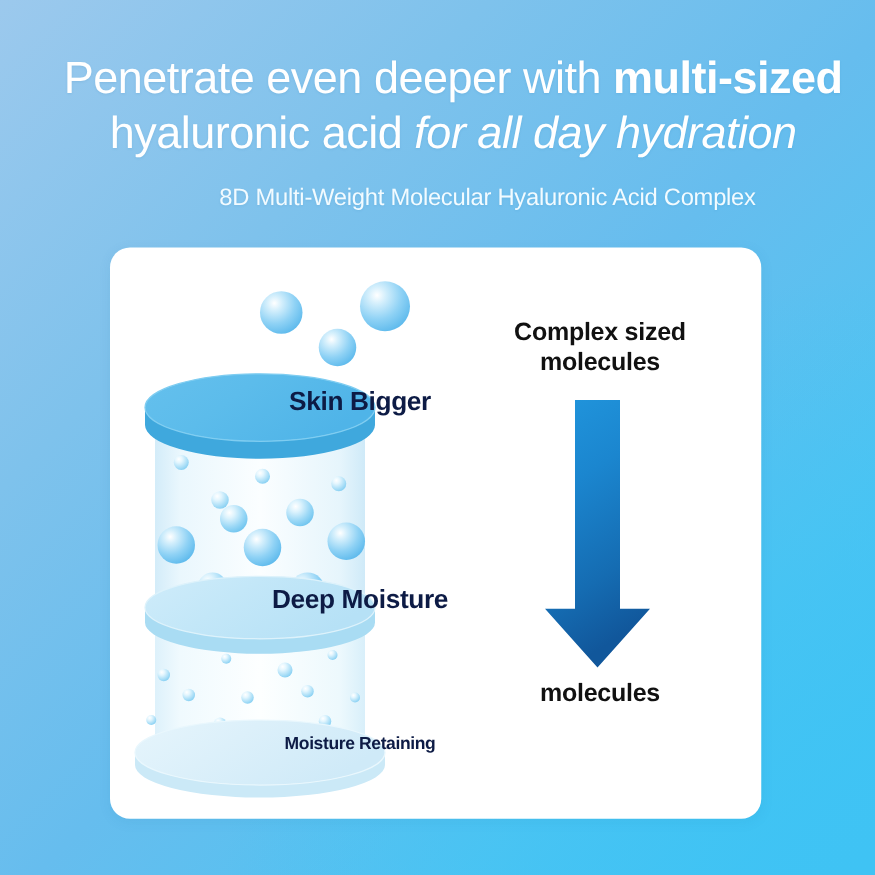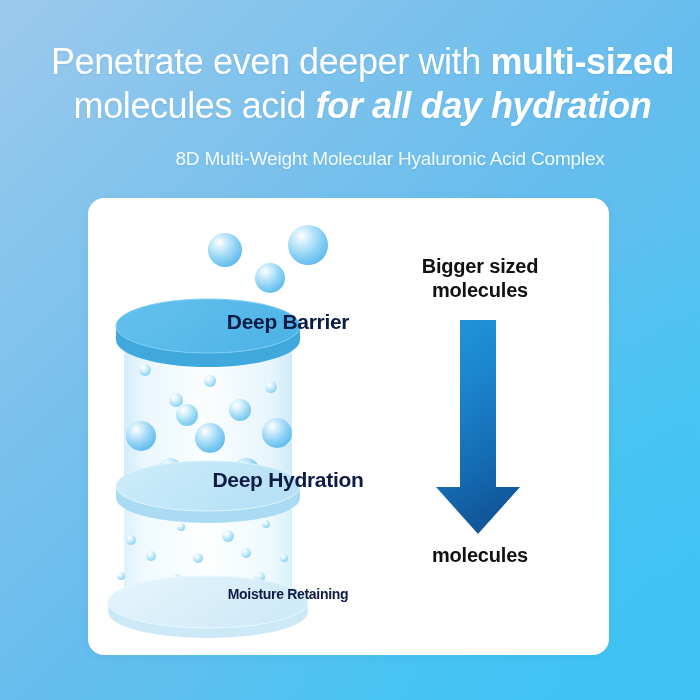--- a/index.html
+++ b/index.html
@@ -42,21 +42,21 @@
     text-shadow: 0 1px 2px rgba(40,110,160,0.13);
   }
   .headline-line {
     font-size: 36px;
     letter-spacing: -0.4px;
     white-space: nowrap;
     padding-left: 25px;
   }
   .hl-light { font-weight: 400; }
   .hl-bold  { font-weight: 700; }
-  .hl-bolditalic { font-weight: 700; font-style: italic; }
+  .hl-bolditalic { font-weight: 400; font-style: italic; }
 
   #subtitle {
     position: absolute;
     left: 0;
     top: 148px;
     width: 700px;
     text-align: center;
     color: #f2fbff;
     font-size: 19px;
     font-weight: 400;
@@ -140,21 +140,21 @@
 </style>
 </head>
 <body>
 
 <div id="stage">
 
   <div id="bg"></div>
 
   <div id="headline-block">
     <div class="headline-line"><span class="hl-light">Penetrate even deeper with </span><span class="hl-bold">multi-sized</span></div>
-    <div class="headline-line"><span class="hl-light">molecules acid </span><span class="hl-bolditalic">for all day hydration</span></div>
+    <div class="headline-line"><span class="hl-light">hyaluronic acid </span><span class="hl-bolditalic">for all day hydration</span></div>
   </div>
 
   <div id="subtitle">8D Multi-Weight Molecular Hyaluronic Acid Complex</div>
 
   <div id="card">
 
     <svg id="diagram" viewBox="0 0 521 457">
       <defs>
 
         <radialGradient id="bubbleBig" cx="34%" cy="28%" r="78%">
@@ -281,29 +281,29 @@
         <circle cx="182" cy="80" r="15" fill="url(#bubbleBig)"></circle>
         <circle cx="220" cy="47" r="20" fill="url(#bubbleBig)"></circle>
       </g>
 
       <g>
         <path d="M 372 122 L 408 122 L 408 289 L 432 289 L 390 336 L 348 289 L 372 289 Z" fill="url(#arrowGrad)"></path>
       </g>
     </svg>
 
     <div class="disk-label" id="label-skin-barrier">
-      <div>Deep Barrier</div>
+      <div>Skin Bigger</div>
     </div>
 
-    <div class="disk-label" id="label-deep-hydration">Deep Hydration</div>
+    <div class="disk-label" id="label-deep-hydration">Deep Moisture</div>
 
     <div class="disk-label" id="label-moisture-retaining">Moisture Retaining</div>
 
     <div class="side-label" id="label-bigger">
-      <div>Bigger sized</div>
+      <div>Complex sized</div>
       <div>molecules</div>
     </div>
 
     <div class="side-label" id="label-smaller">
       <div>molecules</div>
     </div>
 
   </div>
 
 </div>

